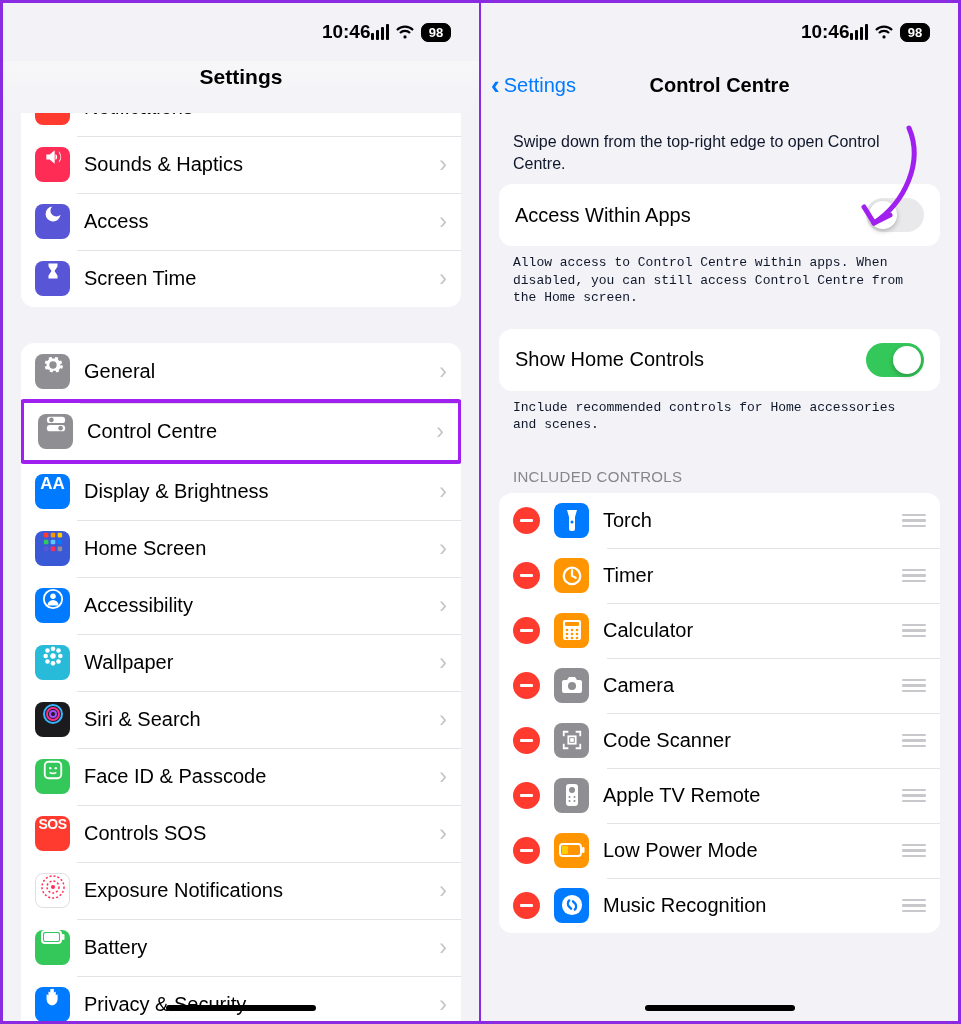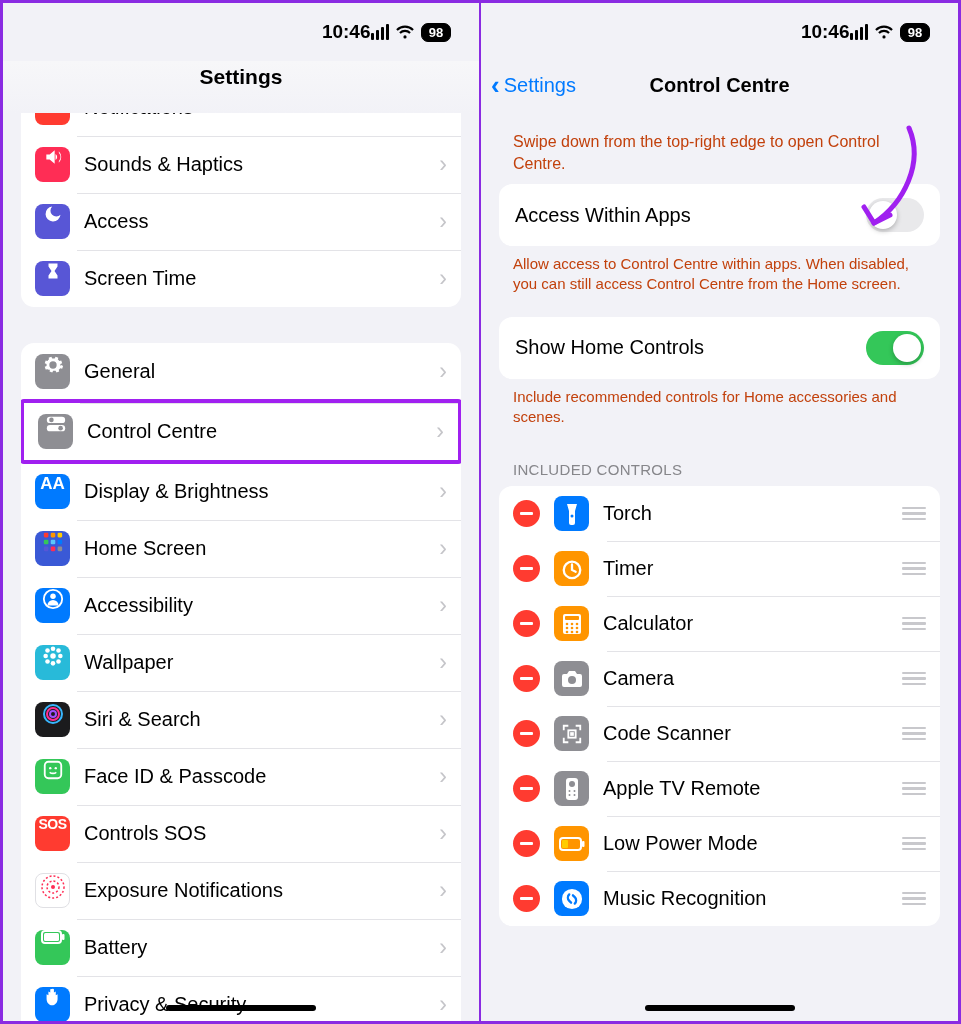--- a/index.html
+++ b/index.html
@@ -113,26 +113,26 @@
     height: 48px;
     display:flex;
     align-items:center;
     position:relative;
     padding: 0 10px;
   }
   .back-link { color:#007aff; font-size:20px; display:flex; align-items:center; gap:2px;}
   .back-chevron { font-size:26px; font-weight:600; margin-right:2px;}
   .nav-title { position:absolute; left:0; right:0; text-align:center; font-size:20px; font-weight:700; pointer-events:none;}
   .section-caption {
-    color:#c2410c;
+    color:#0f172a;
     font-size: 16px;
     padding: 22px 32px 10px 32px;
     line-height: 1.35;
   }
-  .section-caption.small { font-size:15px; padding-top:8px; padding-bottom:0;}
+  .section-caption.small { font-size:13px; padding-top:8px; padding-bottom:0;font-family:Liberation Mono, monospace;}
   .section-header {
     color:#86868a;
     font-size: 15px;
     letter-spacing: 0.3px;
     padding: 34px 32px 8px 32px;
     text-transform: uppercase;
   }
   .toggle-group {
     background:#fff;
     margin: 0 18px;

